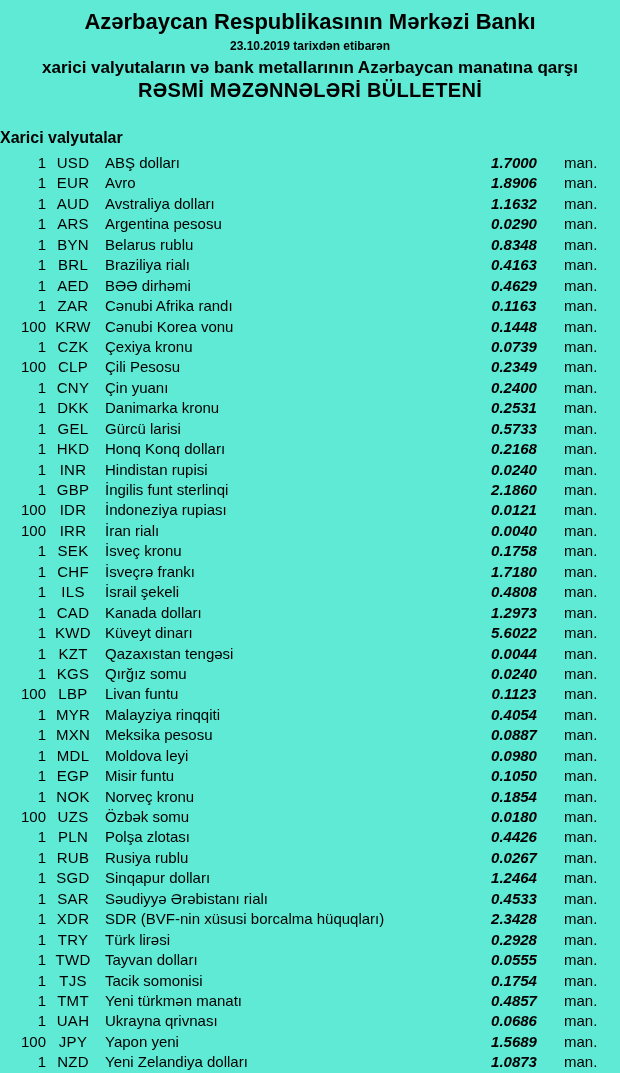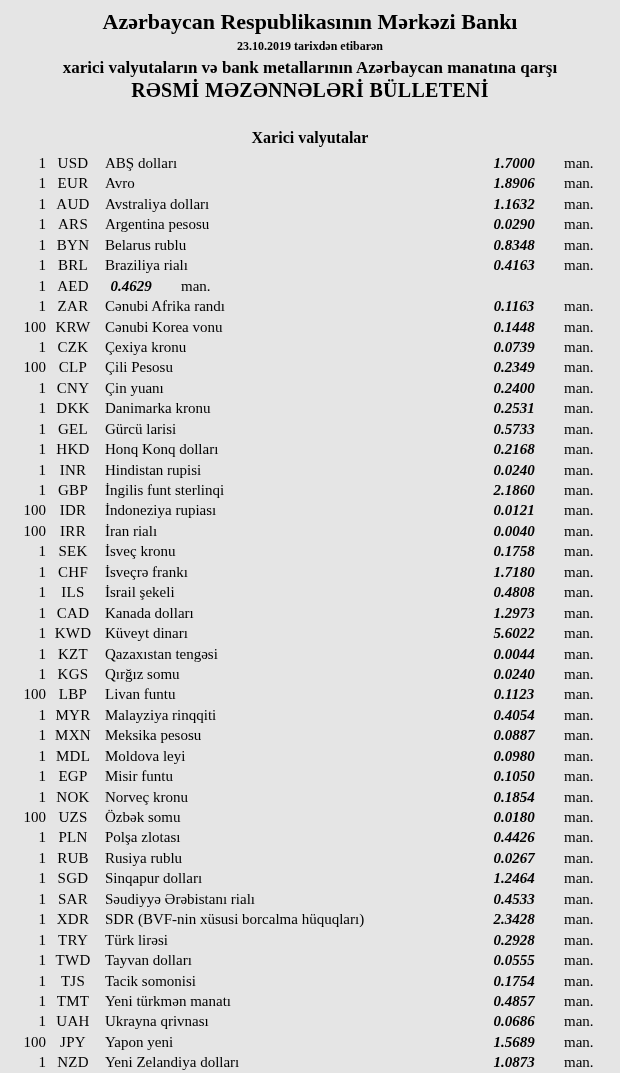--- a/index.html
+++ b/index.html
@@ -2,23 +2,23 @@
 <html><head>
 <meta charset="utf-8">
 <style>
   * { margin: 0; padding: 0; box-sizing: border-box; }
   html, body { background: #ffffff; }
   .page {
     position: relative;
     width: 620px;
     height: 1073px;
     margin: 0 auto;
-    background: #e5e5e5;
+    background: #5eead4;
     color: #000000;
-    font-family: Liberation Serif, serif;
+    font-family: Liberation Sans, sans-serif;
     overflow: hidden;
   }
   .header { text-align: center; padding-top: 8px; }
   .bank-name {
     font-size: 22px;
     font-weight: bold;
     line-height: 27px;
   }
   .date-line {
     font-size: 12px;
@@ -30,21 +30,20 @@
     font-weight: bold;
     line-height: 22px;
   }
   .bulletin-title {
     font-size: 20px;
     font-weight: bold;
     line-height: 22px;
     letter-spacing: 0.3px;
   }
   .section-title {
-    text-align: center;
     font-size: 16px;
     font-weight: bold;
     line-height: 20px;
     margin-top: 27px;
   }
   .rates-table { margin-top: 5px; }
   .row {
     display: flex;
     align-items: baseline;
     height: 20.45px;
@@ -117,20 +116,21 @@
       <span class="qty">1</span>
       <span class="code">BRL</span>
       <span class="name">Braziliya rialı</span>
       <span class="rate">0.4163</span>
       <span class="unit">man.</span>
     </div>
 
     <div class="row">
       <span class="qty">1</span>
       <span class="code">AED</span>
+      <span class="name">BƏƏ dirhəmi</span>
       <span class="rate">0.4629</span>
       <span class="unit">man.</span>
     </div>
 
     <div class="row">
       <span class="qty">1</span>
       <span class="code">ZAR</span>
       <span class="name">Cənubi Afrika randı</span>
       <span class="rate">0.1163</span>
       <span class="unit">man.</span>

